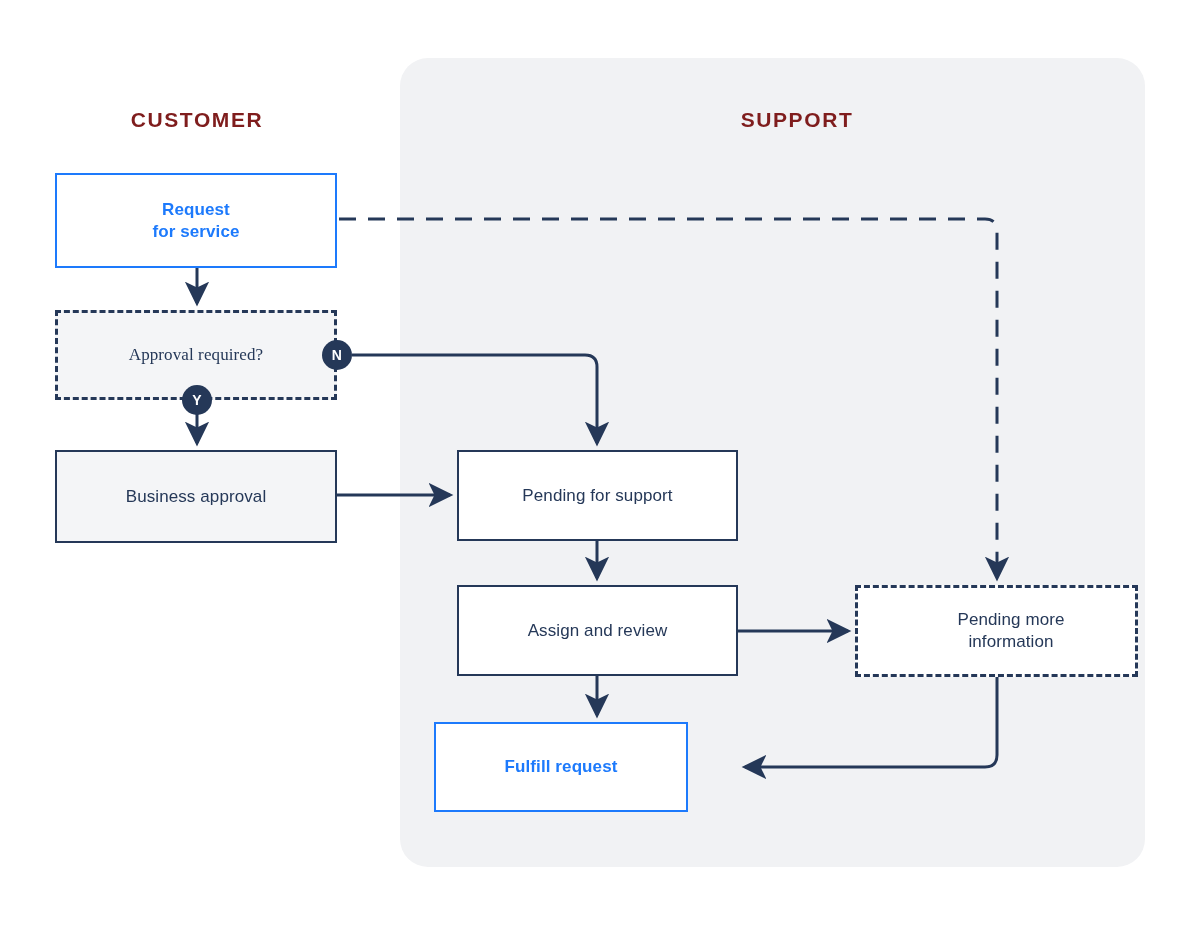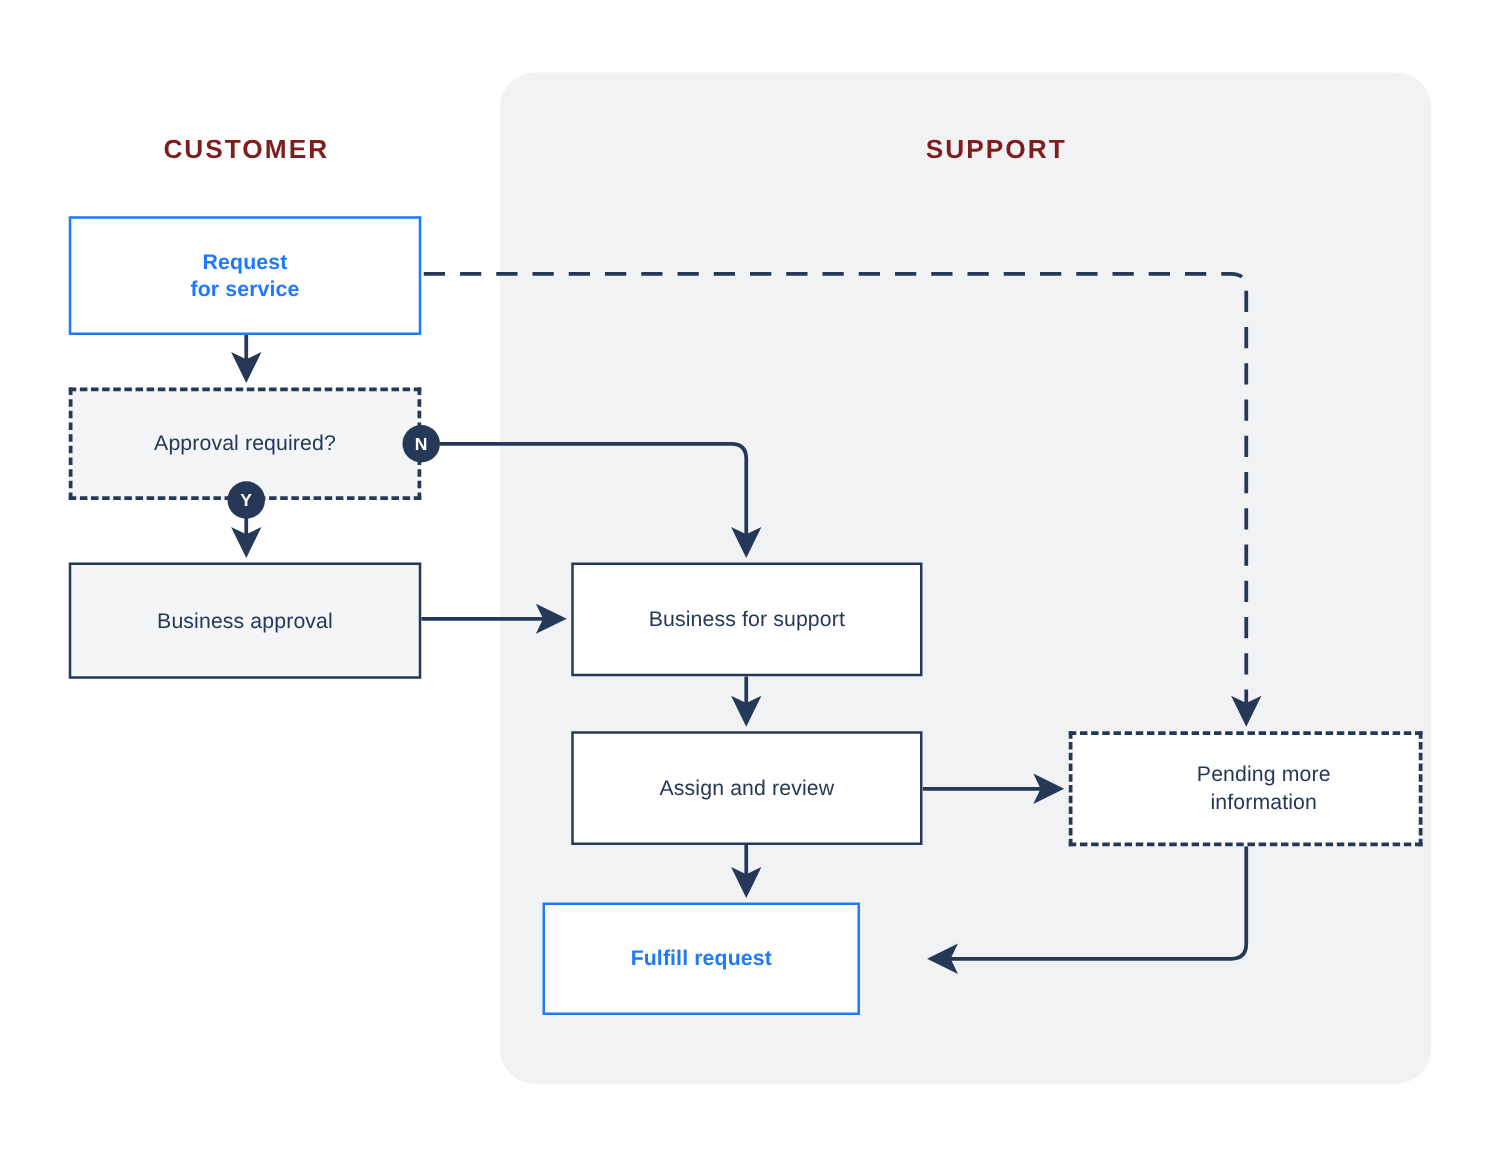--- a/index.html
+++ b/index.html
@@ -133,30 +133,30 @@
 
   <div class="lane-heading" style="left:797px; top:108px;">SUPPORT</div>
 
   <div class="node node-blue" style="left:55px; top:173px; width:282px; height:95px;">
     <span>
       <span>Request</span><br>
       <span>for service</span>
     </span>
   </div>
 
-  <div class="node node-dashed-fill" style="left:55px; top:310px; width:282px; height:90px;">
+  <div class="node node-dashed-fill" style="left:55px; top:310px; width:282px; height:90px;font-family:Liberation Serif, serif;">
     <span>Approval required?</span>
   </div>
 
   <div class="node node-solid-fill" style="left:55px; top:450px; width:282px; height:93px;">
     <span>Business approval</span>
   </div>
 
   <div class="node node-solid" style="left:457px; top:450px; width:281px; height:91px;">
-    <span>Business for support</span>
+    <span>Pending for support</span>
   </div>
 
   <div class="node node-solid" style="left:457px; top:585px; width:281px; height:91px;">
     <span>Assign and review</span>
   </div>
 
   <div class="node node-dashed" style="left:855px; top:585px; width:283px; height:92px;">
     <span>
       <span>Pending more</span><br>
       <span>information</span>

